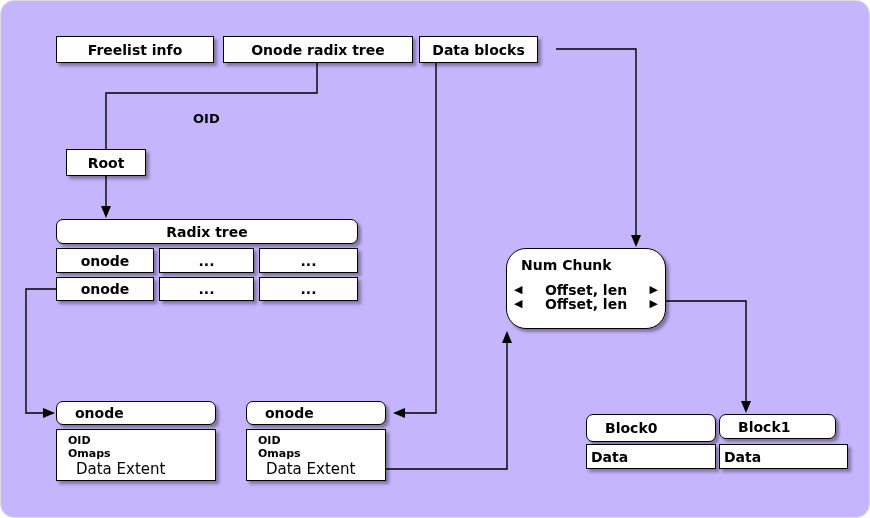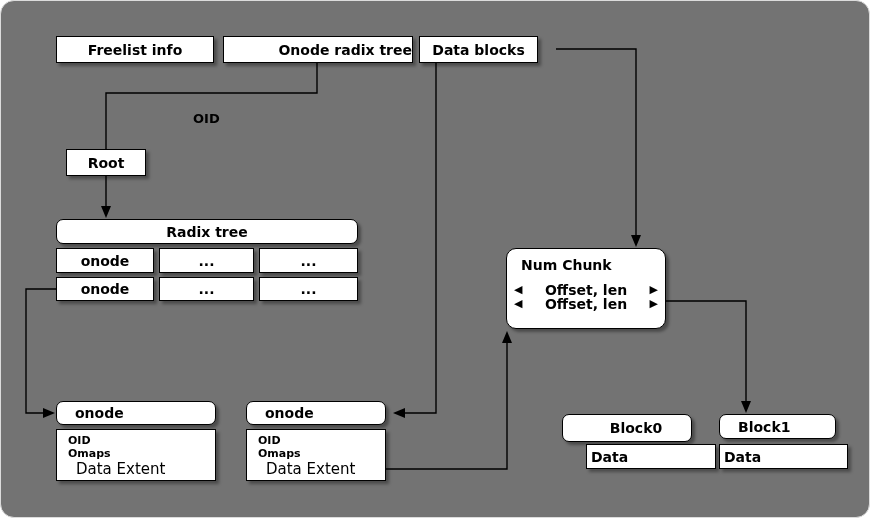--- a/index.html
+++ b/index.html
@@ -1,33 +1,33 @@
 <!DOCTYPE html>
 <html><head>
 <meta charset="utf-8">
 <style>
   html,body{margin:0;padding:0;background:#ffffff;}
   .stage{
     position:relative;width:870px;height:518px;box-sizing:border-box;
-    background:#737373;border:1px solid #dcdcdc;border-radius:14px;overflow:hidden;
+    background:#c4b5fd;border:1px solid #dcdcdc;border-radius:14px;overflow:hidden;
     font-family:"DejaVu Sans","Liberation Sans",sans-serif;color:#000;
   }
   svg.wires{position:absolute;left:0;top:0;width:870px;height:518px;}
   svg.wires path{fill:none;stroke:#000;stroke-width:1.4px;}
   svg.wires polygon{fill:#000;stroke:none;}
   .box{
     position:absolute;background:#fff;border:1.5px solid #000;box-sizing:border-box;
     box-shadow:3px 3px 3px rgba(0,0,0,0.35);
     display:flex;align-items:center;justify-content:center;
     font-size:14px;font-weight:600;white-space:nowrap;
   }
   .box.leftpad{justify-content:flex-start;padding-left:18px;}
   .box.leftpad14{justify-content:flex-start;padding-left:4px;}
   .rounded{border-radius:7px;}
-  .rounded10{border-radius:10px;}
+  .rounded10{border-radius:20px;}
   .fieldsbox{display:block;padding:4px 0 0 11px;}
   .f-small{font-size:11px;font-weight:bold;line-height:13px;}
   .f-large{font-size:15px;font-weight:400;line-height:19px;margin-left:8px;}
   .edge-label{position:absolute;font-size:13px;font-weight:600;}
   .ncbox{display:block;padding:0;}
   .nc-title{font-size:14px;font-weight:600;margin:8px 0 10px 14px;}
   .nc-row{display:flex;align-items:center;justify-content:space-between;
           padding:0 7px;line-height:14px;font-size:14px;font-weight:600;}
   .tri{font-size:11px;line-height:14px;}
 </style>
@@ -62,21 +62,21 @@
     </g>
     <g>
       <path d="M665,300 H745 V400"></path>
       <polygon points="745,412 740,400 750,400"></polygon>
     </g>
   </svg>
 
   <div class="box" style="left:55px;top:35px;width:158px;height:27px;">
     <span>Freelist info</span>
   </div>
-  <div class="box" style="left:222px;top:35px;width:190px;height:27px;justify-content:flex-end;">
+  <div class="box" style="left:222px;top:35px;width:190px;height:27px;">
     <span>Onode radix tree</span>
   </div>
   <div class="box" style="left:418px;top:35px;width:119px;height:27px;">
     <span>Data blocks</span>
   </div>
 
   <div class="edge-label" style="left:192px;top:110px;">OID</div>
 
   <div class="box rounded" style="left:55px;top:218px;width:302px;height:25px;">
     <span>Radix tree</span>
@@ -131,21 +131,21 @@
 
   <div class="box rounded leftpad" style="left:245px;top:400px;width:140px;height:24px;">
     <span>onode</span>
   </div>
   <div class="box fieldsbox" style="left:245px;top:428px;width:140px;height:52px;">
     <div class="f-small">OID</div>
     <div class="f-small">Omaps</div>
     <div class="f-large">Data Extent</div>
   </div>
 
-  <div class="box rounded leftpad" style="left:561px;top:413px;width:130px;height:28px;justify-content:center;">
+  <div class="box rounded leftpad" style="left:585px;top:413px;width:130px;height:28px;">
     <span>Block0</span>
   </div>
   <div class="box rounded leftpad" style="left:718px;top:413px;width:117px;height:25px;">
     <span>Block1</span>
   </div>
   <div class="box leftpad14" style="left:585px;top:443px;width:130px;height:25px;">
     <span>Data</span>
   </div>
   <div class="box leftpad14" style="left:718px;top:443px;width:129px;height:25px;">
     <span>Data</span>

